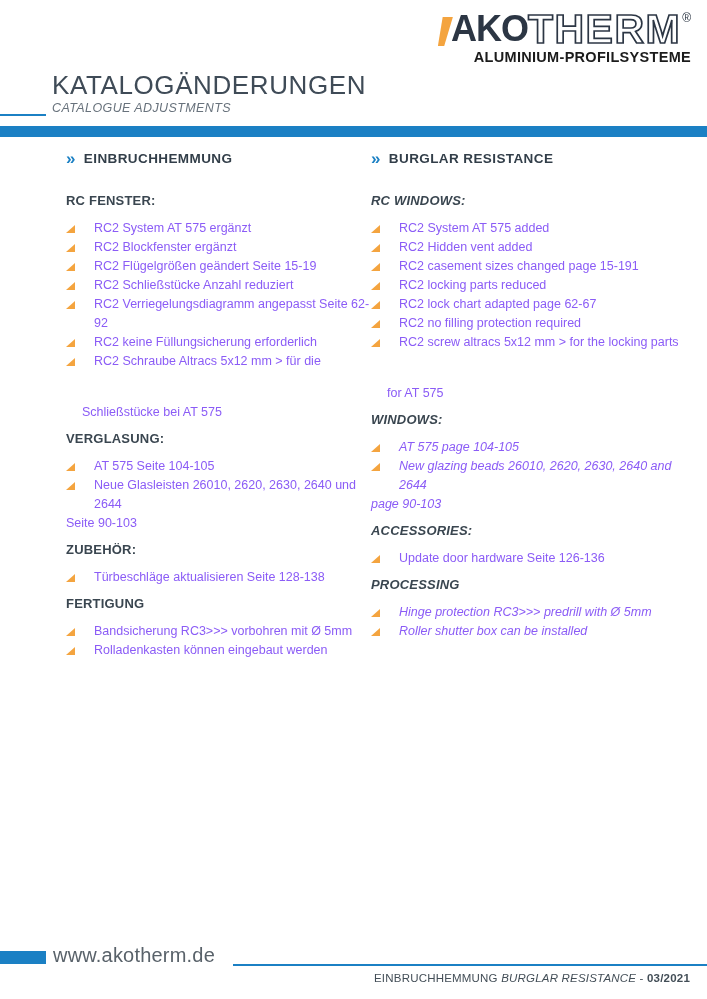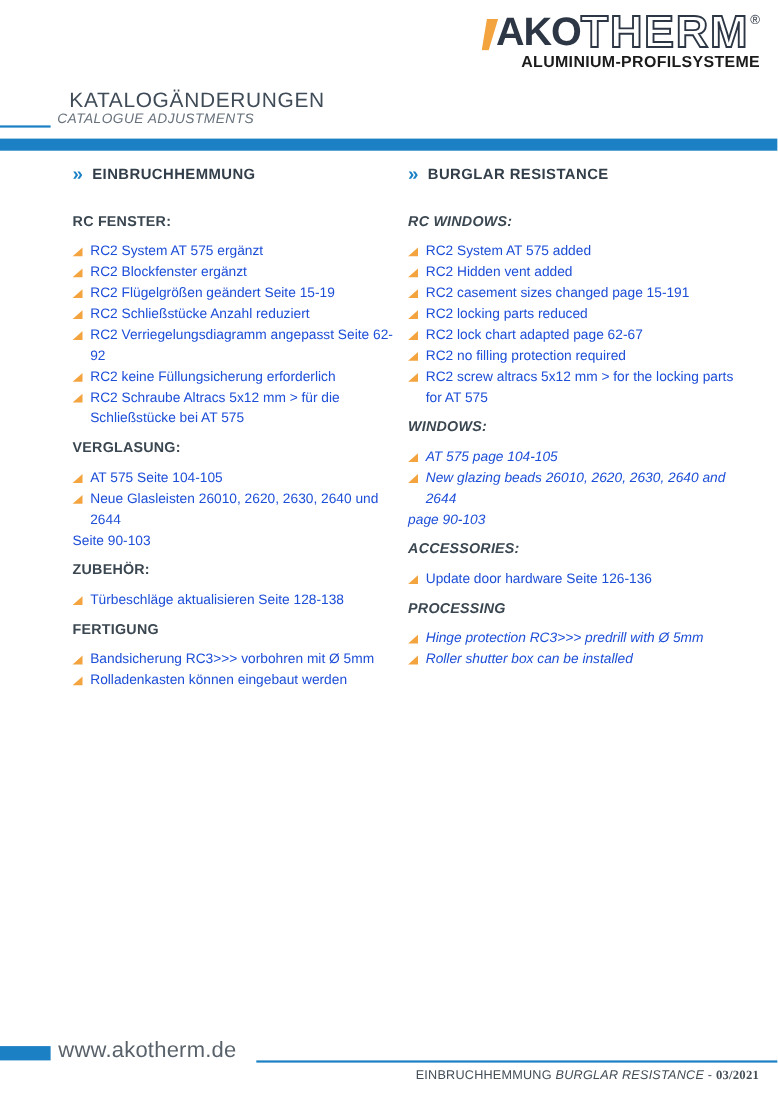--- a/index.html
+++ b/index.html
@@ -11,50 +11,50 @@
   .logo{position:absolute;top:12px;right:16px;text-align:right;}
   .logo-row{display:flex;align-items:flex-end;line-height:34px;}
   .logo-wedge{display:inline-block;width:15px;height:29px;margin-right:-2px;
     background:var(--bullet-orange,#f4a43f);
     clip-path:polygon(32% 0,100% 0,42% 100%,0% 100%);}
   .logo-ako{font-size:36px;font-weight:700;color:var(--logo-navy,#2c3644);letter-spacing:-1px;}
   .logo-therm{font-size:41px;font-weight:700;color:#fff;letter-spacing:1.5px;
     -webkit-text-stroke:1.7px var(--logo-navy,#2c3644);}
   .logo-reg{font-size:12px;color:var(--logo-navy,#2c3644);align-self:flex-start;line-height:12px;margin-left:1px;}
   .logo-tagline{font-size:14.5px;font-weight:700;color:#1b1b1b;letter-spacing:0.3px;margin-top:3px;}
-  .page-title{position:absolute;left:52px;top:70px;margin:11px;font-size:19px;font-weight:400;
+  .page-title{position:absolute;left:52px;top:70px;margin:0;font-size:26px;font-weight:400;
     color:#3f4b57;letter-spacing:0.6px;}
   .page-subtitle{position:absolute;left:52px;top:101px;margin:0;font-size:12.5px;font-weight:400;
     font-style:italic;color:#68727c;letter-spacing:0.4px;}
   .subtitle-rule{position:absolute;left:0;top:114px;width:46px;height:2px;background:var(--accent-blue,#1b80c4);}
   .header-bar{position:absolute;left:0;top:126px;width:707px;height:11px;background:var(--accent-blue,#1b80c4);}
   
   .columns{position:absolute;left:66px;right:17px;top:150px;display:grid;grid-template-columns:305px 1fr;}
   .col-heading{display:flex;align-items:baseline;gap:8px;margin:0;font-size:13.5px;font-weight:700;
     color:#323e49;letter-spacing:0.4px;line-height:17px;}
   .chev{color:var(--accent-blue,#1b80c4);font-size:17px;font-weight:700;line-height:15px;position:relative;top:1px;}
   .sections > section{margin-top:9px;}
   .sections > section:first-child{margin-top:26px;}
   .sec-title{margin:0 0 11px;font-size:13px;font-weight:700;color:#3a4650;letter-spacing:0.2px;line-height:15px;}
   .sec-title.it{font-style:italic;}
   .items{margin:0;padding:0;list-style:none;}
-  .item{display:flex;gap:7px;font-size:12.5px;line-height:19px;color:#1d4ed8;}
+  .item{display:flex;gap:19px;font-size:12.5px;line-height:19px;color:#8b5cf6;}
   .item.it .item-text{font-style:italic;}
   .tri{flex:0 0 auto;width:0;height:0;margin-top:6px;
     border-left:9px solid transparent;border-bottom:8px solid var(--bullet-orange,#f4a43f);}
-  .item.cont.align-text{padding-left:16px;}
+  .item.cont.align-text{padding-left:16px;margin-top:32px;}
   .item.cont.align-margin{padding-left:0;}
   
   .footer-block{position:absolute;left:0;top:951px;width:46px;height:13px;background:var(--accent-blue,#1b80c4);}
   .footer-site{position:absolute;left:53px;top:944px;font-size:20px;color:#59626a;letter-spacing:0.2px;
     text-decoration:none;}
   .footer-rule{position:absolute;left:233px;right:0;top:964px;height:2px;background:var(--accent-blue,#1b80c4);}
   .footer-caption{position:absolute;right:17px;top:972px;font-size:11.5px;color:#434e57;letter-spacing:0.2px;}
   .footer-caption .it{font-style:italic;}
-  .footer-caption .bold{font-weight:700;font-family:Liberation Serif, serif;}
+  .footer-caption .bold{font-weight:700;}
 </style>
 </head>
 <body>
 
 <div class="page">
 
   <div class="logo">
     <div class="logo-row">
       <span class="logo-wedge"></span>
       <span class="logo-ako">AKO</span>

